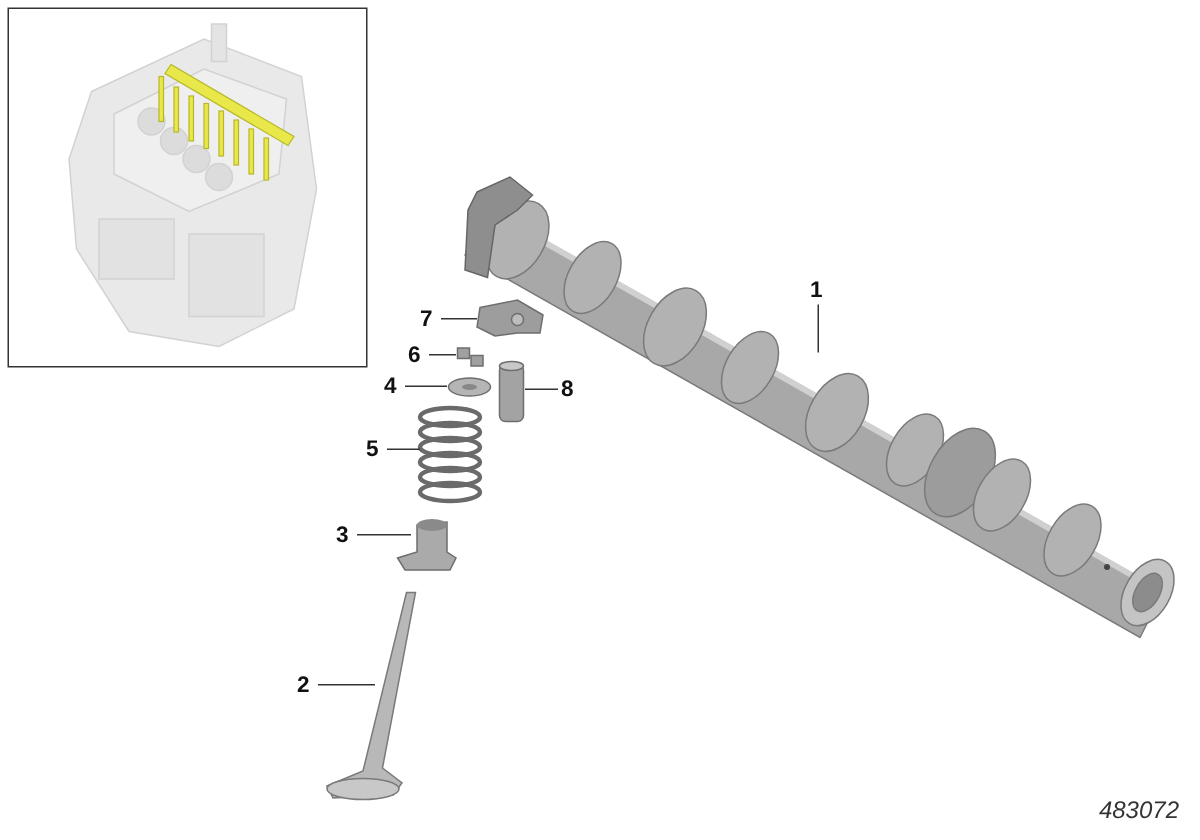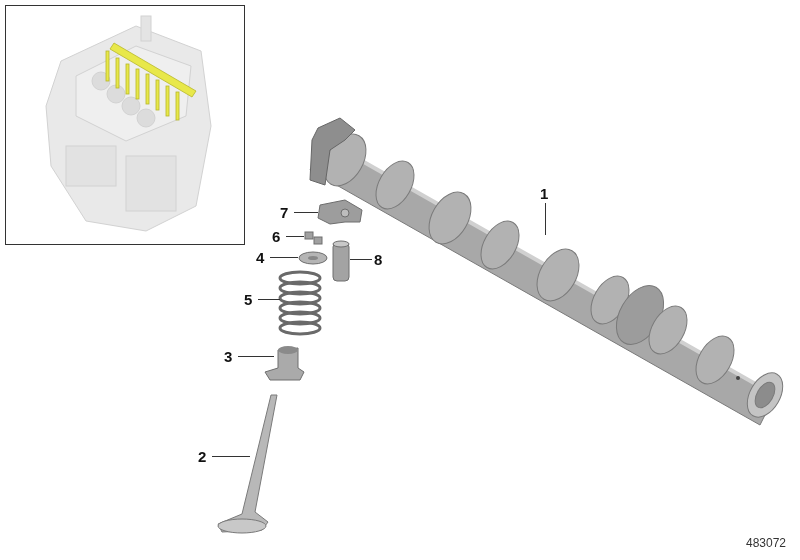--- a/index.html
+++ b/index.html
@@ -1,20 +1,20 @@
 <!DOCTYPE html>
 <html><head>
 <meta charset="utf-8">
 <style>
   html, body { margin:0; padding:0; background:#ffffff; }
   body { width:800px; height:560px; position:relative; overflow:hidden; font-family:"Liberation Sans", sans-serif; }
   .inset { position:absolute; left:5px; top:5px; width:240px; height:240px; border:1px solid #333; background:#fff; box-sizing:border-box; }
   .callout { position:absolute; font-weight:bold; font-size:15px; color:#111; line-height:1; }
   .leader { position:absolute; background:#333; }
-  .ref-number { position:absolute; right:14px; bottom:10px; font-size:12px; color:#333; }
+  .ref-number { position:absolute; right:14px; bottom:10px; font-size:16px; color:#333;font-style:italic; }
   svg { position:absolute; left:0; top:0; }
 </style>
 </head>
 <body>
 
 <div class="inset">
   <svg width="238" height="238" viewBox="0 0 238 238">
     <g fill="#e9e9e9" stroke="#d2d2d2" stroke-width="1">
       <path d="M55 55 L130 20 L195 45 L205 120 L190 200 L140 225 L80 215 L45 160 L40 100 Z"></path>
       <path d="M70 70 L130 40 L185 60 L180 110 L120 135 L70 110 Z" fill="#efefef"></path>

